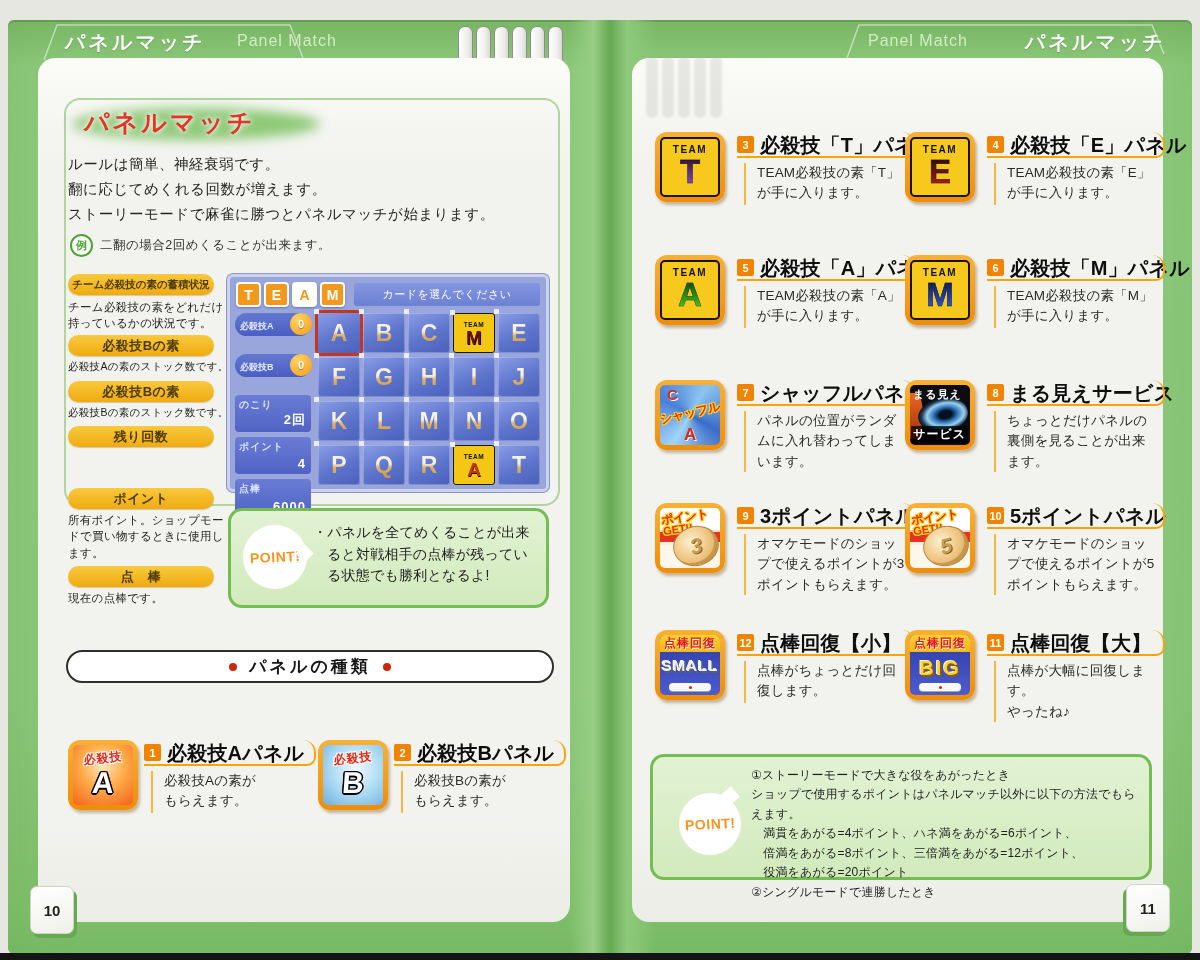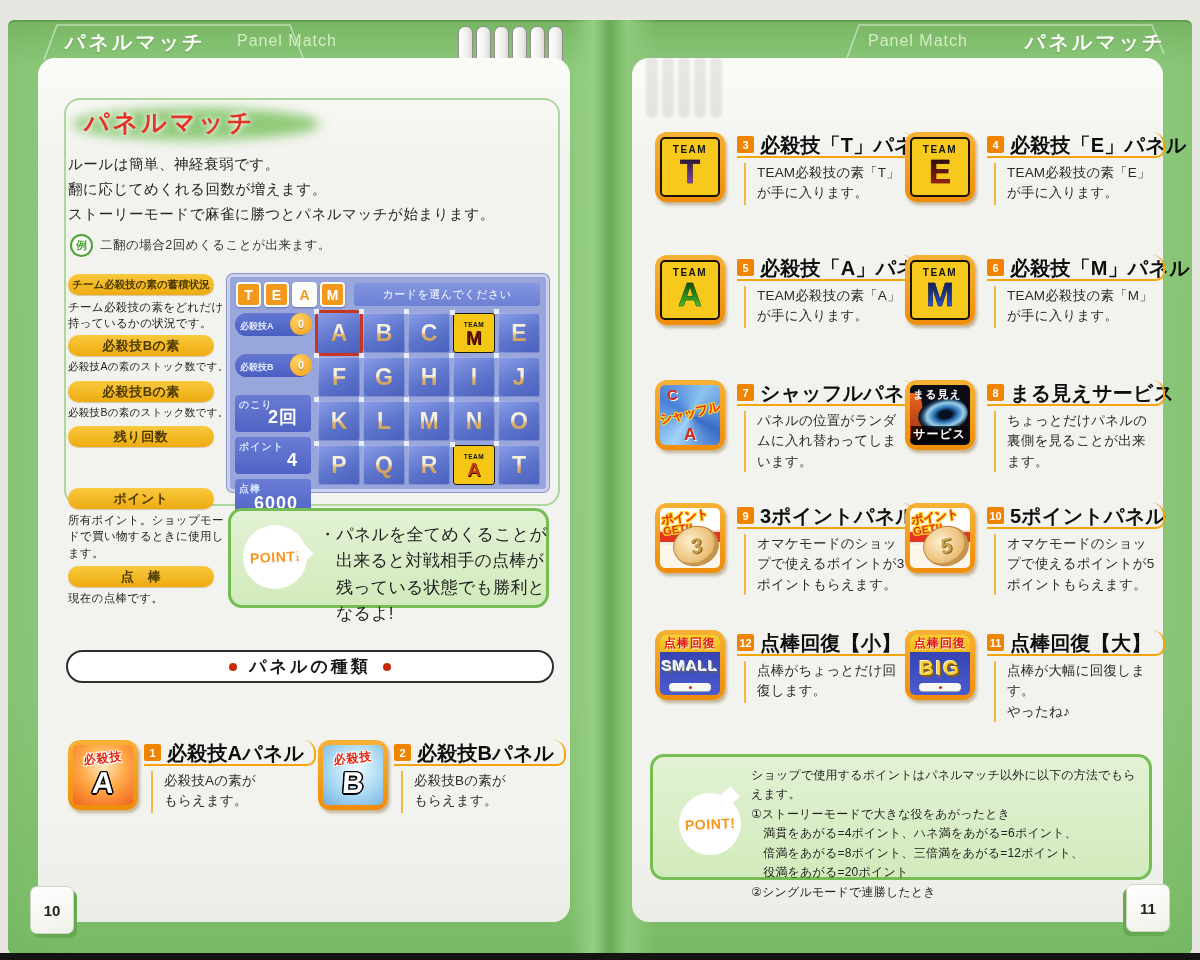--- a/index.html
+++ b/index.html
@@ -50,21 +50,21 @@
   .ss-top{position:absolute;left:6px;top:5px;display:flex;gap:3px;}
   .tt{width:25px;height:25px;border-radius:4px;background:#f2991c;border:2px solid #fcfcf8;color:#fff;font-weight:900;font-size:14px;display:flex;align-items:center;justify-content:center;box-shadow:0 1px 2px rgba(0,0,40,.3);box-sizing:border-box;}
   .tt.inv{background:#fdfdfb;color:#f2991c;}
   .ss-msg{position:absolute;left:124px;top:6px;width:186px;height:23px;background:linear-gradient(#8496e0,#6c80d4);border-radius:3px;color:#fff;font-size:11px;text-align:center;line-height:23px;letter-spacing:.5px;}
   .ss-left{position:absolute;left:5px;top:36px;width:76px;}
   .ss-stat{position:relative;height:23px;background:linear-gradient(#6478d2,#4a5ec2);border-radius:12px;margin-bottom:18px;}
   .ss-stat .lbl{position:absolute;left:5px;top:7px;font-size:9px;color:#e6ecff;font-weight:700;}
   .ss-stat .circ{position:absolute;right:-1px;top:0;width:22px;height:22px;border-radius:50%;background:radial-gradient(circle at 35% 30%,#ffd468,#f39c14);color:#fff;font-weight:900;font-size:11px;display:flex;align-items:center;justify-content:center;text-shadow:0 1px 1px rgba(120,60,0,.6);}
   .ss-box{position:relative;background:linear-gradient(#6a7cd4,#5063c4);border-radius:4px;margin-bottom:5px;}
   .ss-box .lbl{position:absolute;left:4px;top:3px;font-size:10px;color:#d8e4ff;font-weight:700;letter-spacing:1px;}
-  .ss-box .val{position:absolute;right:13px;bottom:3px;font-size:18px;color:#fff;font-weight:900;letter-spacing:1px;}
+  .ss-box .val{position:absolute;right:5px;bottom:3px;font-size:13px;color:#fff;font-weight:900;letter-spacing:1px;}
   .bx1{height:37px;text-decoration:underline;} .bx2{height:37px;} .bx3{height:38px;}
   .grid{position:absolute;left:88px;top:36px;width:222px;display:grid;grid-template-columns:repeat(5,42px);grid-auto-rows:40px;gap:4px 3px;}
   .tile{position:relative;border-radius:3px;background:linear-gradient(155deg,#8a9de6 0%,#5d74cc 55%,#4a60bc 100%);box-shadow:inset 0 0 0 1px rgba(255,255,255,.25);display:flex;align-items:center;justify-content:center;}
   .tile::before{content:'';position:absolute;left:-4px;top:-4px;width:5px;height:5px;background:#e9edf8;}
   .tile .gl{font-size:23px;font-weight:900;background:linear-gradient(180deg,#f7f1de 42%,#e0b268 58%,#c89245);-webkit-background-clip:text;background-clip:text;color:transparent;}
   .tile.team{background:#f3c713;border:1.5px solid #1a1a1a;flex-direction:column;box-shadow:none;}
   .tile.team .t-top{font-size:6.5px;font-weight:900;color:#111;letter-spacing:.5px;margin-top:2px;}
   .tile.team .t-ch{font-size:19px;font-weight:900;line-height:1;}
   .tile.team-M .t-ch{color:#6a1208;text-shadow:.5px .5px 0 #000;}
   .tile.team-A .t-ch{color:#c23a0a;text-shadow:.5px .5px 0 #200;}
@@ -73,21 +73,21 @@
   .pbox{position:absolute;background:linear-gradient(#e2f2d4,#d2eabc);border:3px solid #74bd52;border-radius:14px;box-sizing:border-box;}
   .pbox-left{left:190px;top:450px;width:321px;height:100px;}
   .pbox-right{left:18px;top:696px;width:502px;height:126px;}
   .bub{position:absolute;background:#fff;border-radius:50%;display:flex;align-items:center;justify-content:center;}
   .bub-l{left:12px;top:14px;width:64px;height:64px;}
   .bub-l::after{content:'';position:absolute;right:-4px;top:22px;width:13px;height:13px;background:#fff;transform:rotate(45deg);}
   .bub-r{left:26px;top:36px;width:62px;height:62px;}
   .bub-r::after{content:'';position:absolute;right:4px;top:-4px;width:14px;height:14px;background:#fff;transform:rotate(50deg);}
   .point-txt{font-size:14px;font-weight:900;color:#f7941d;letter-spacing:.5px;transform:rotate(-3deg);
     text-shadow:-1.5px -1.5px 0 #fff,1.5px -1.5px 0 #fff,-1.5px 1.5px 0 #fff,1.5px 1.5px 0 #fff,0 2px 1px rgba(0,0,0,.12);}
-  .pl-items{position:absolute;left:88px;top:11px;width:228px;font-size:17px;line-height:1.55;color:#1f1f1f;}
+  .pl-items{position:absolute;left:82px;top:11px;width:228px;font-size:14px;line-height:1.55;color:#1f1f1f;}
   .pl-items .itm{padding-left:1em;text-indent:-1em;margin-bottom:7px;letter-spacing:.2px;}
   .pr-lines{position:absolute;left:98px;top:9px;width:396px;font-size:12px;line-height:1.62;color:#1f1f1f;letter-spacing:.2px;}
   
   .section-bar{position:absolute;left:28px;top:592px;width:488px;height:33px;background:#fff;border:2px solid #2e2e2e;border-radius:18px;display:flex;align-items:center;justify-content:center;font-size:17px;font-weight:900;color:#161616;letter-spacing:3px;box-sizing:border-box;}
   .red-dot{width:8px;height:8px;border-radius:50%;background:#cc2808;margin:0 12px;}
   
   .panel{position:absolute;}
   .p-icon{position:absolute;left:0;top:0;border-radius:12px;background:linear-gradient(#f8b135,#ef8d07);padding:5px;box-shadow:2px 3px 3px rgba(110,70,0,.35);}
   .p-body{margin-left:82px;width:178px;}
   .pl .p-body{margin-left:76px;width:172px;}
@@ -493,22 +493,22 @@
         <div class="p-desc">点棒が大幅に回復します。
 やったね♪</div>
       </div>
     </div>
 
     <div class="pbox pbox-right">
       <div class="bub bub-r">
         <span class="point-txt">POINT!</span>
       </div>
       <div class="pr-lines">
+        <div>①ストーリーモードで大きな役をあがったとき</div>
         <div>ショップで使用するポイントはパネルマッチ以外に以下の方法でもらえます。</div>
-        <div>①ストーリーモードで大きな役をあがったとき</div>
         <div>　満貫をあがる=4ポイント、ハネ満をあがる=6ポイント、</div>
         <div>　倍満をあがる=8ポイント、三倍満をあがる=12ポイント、</div>
         <div>　役満をあがる=20ポイント</div>
         <div>②シングルモードで連勝したとき</div>
       </div>
     </div>
   </div>
 
   <div class="page-tab tab-10">10</div>
   <div class="page-tab tab-11">11</div>

